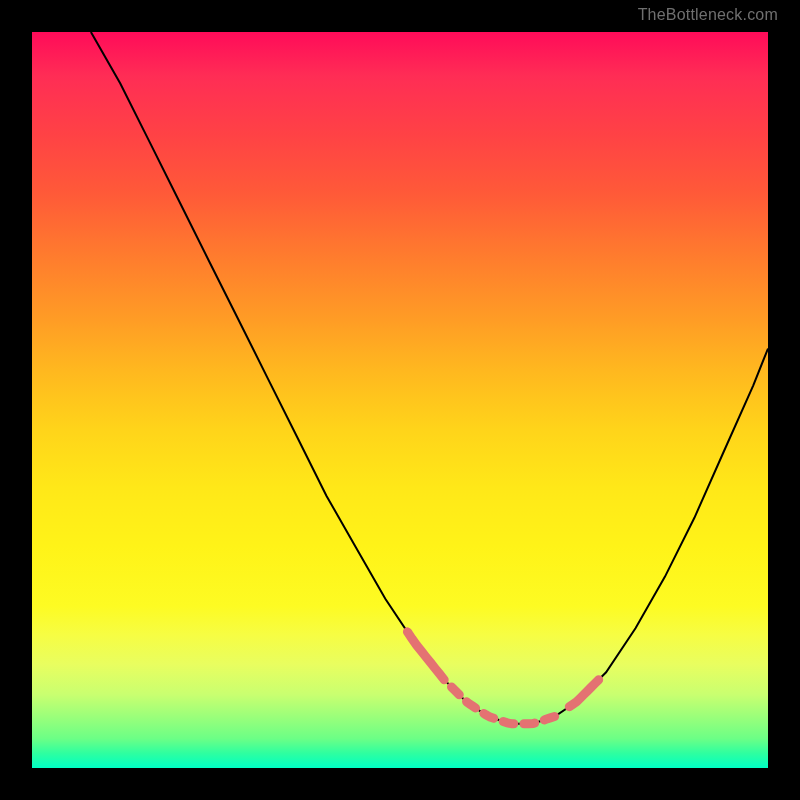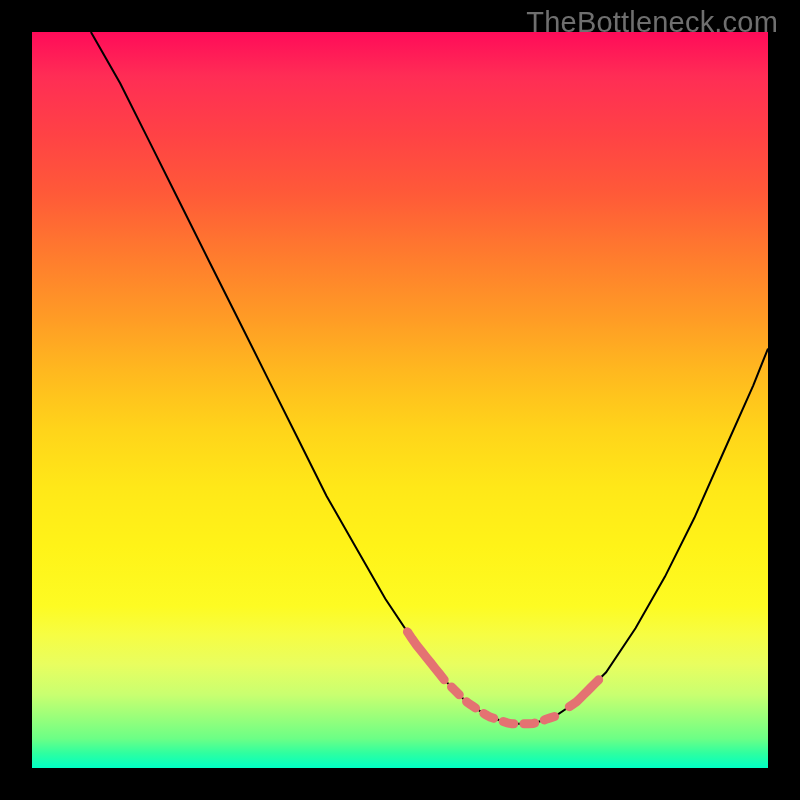--- a/index.html
+++ b/index.html
@@ -42,21 +42,21 @@
       #6cff86 96%,
       #2effa0 98%,
       #00ffc4 100%
     );
   }
   .watermark {
     position: absolute;
     top: 6px;
     right: 22px;
     color: #6f6f6f;
-    font-size: 29px;
+    font-size: 16px;
     font-weight: 500;
     letter-spacing: 0.2px;
     user-select: none;
     margin-left: 15px;
   }
   svg.curve {
     position: absolute;
     inset: 0;
     width: 736px;
     height: 736px;

